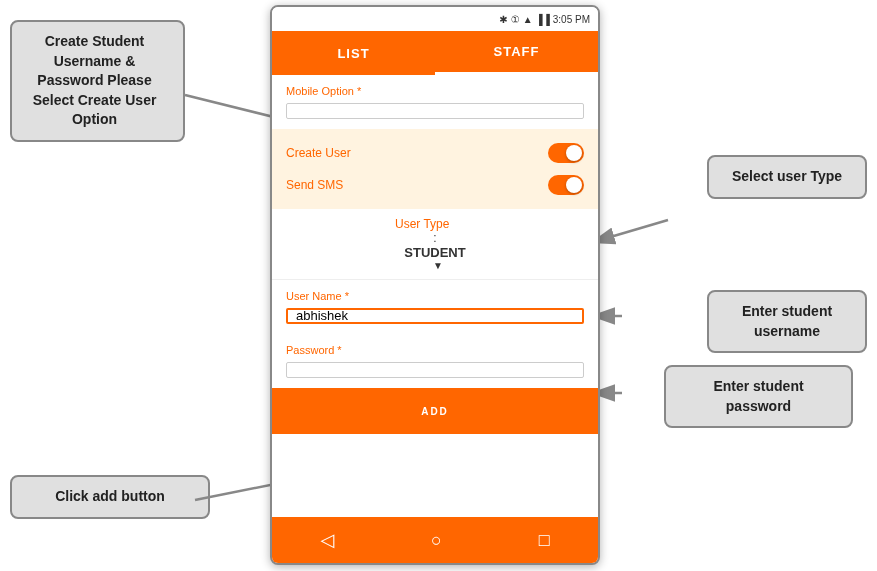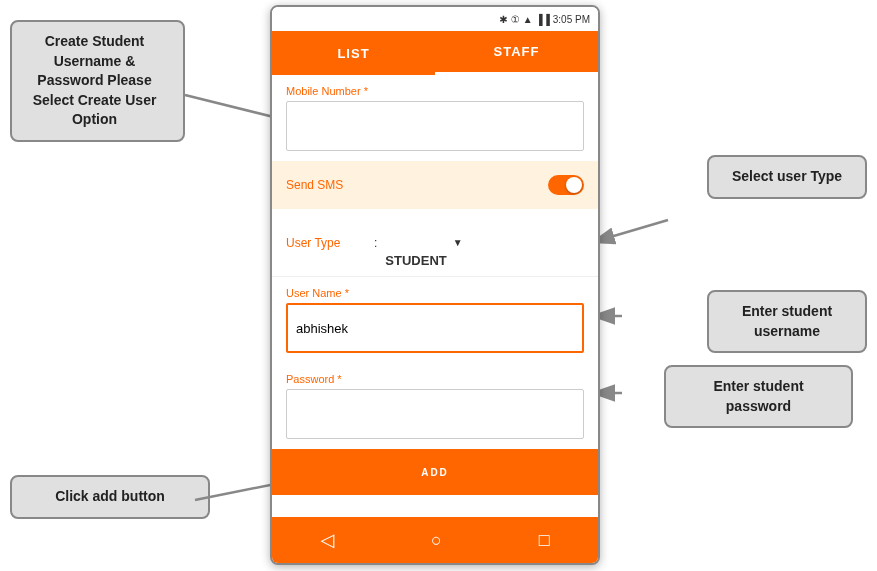--- a/index.html
+++ b/index.html
@@ -78,21 +78,21 @@
       color: #FF6600;
       margin-bottom: 4px;
     }
 
     .field-label .required {
       color: #FF6600;
     }
 
     .text-input {
       width: 100%;
-      height: 50px;
+      height: 16px;
       border: 1px solid #ccc;
       border-radius: 2px;
       padding: 0 8px;
       font-size: 13px;
       outline: none;
     }
 
     .text-input.active-border {
       border: 2px solid #FF6600;
     }
@@ -134,39 +134,39 @@
       right: 2px;
       box-shadow: 0 1px 3px rgba(0,0,0,0.3);
     }
 
     
     .user-type-row {
       display: flex;
       align-items: center;
       padding: 8px 14px;
       border-bottom: 1px solid #eee;
+      flex-direction: column;
     }
 
     .user-type-label {
       font-size: 12px;
       color: #FF6600;
       width: 80px;
     }
 
     .user-type-colon {
       font-size: 12px;
       color: #333;
       margin: 0 8px;
     }
 
     .user-type-value {
       font-size: 13px;
       color: #333;
       font-weight: bold;
-      margin-top: 36px;
     }
 
     .dropdown-arrow {
       font-size: 10px;
       color: #333;
       margin-left: 6px;
     }
 
     
     .add-button {
@@ -314,28 +314,34 @@
       </div>
       <div class="tab-item active">
         <span>STAFF</span>
       </div>
     </div>
 
     <div class="form-scroll">
       
       <div class="form-section">
         <div class="field-label">
-          <span>Mobile Number</span>
+          <span>Mobile Option</span>
           <span class="required">*</span>
         </div>
         <input type="text" class="text-input" value="" style="">
       </div>
 
       
       <div class="toggle-section">
+        <div class="toggle-row">
+          <span class="toggle-label">Create User</span>
+          <div class="toggle">
+            <div class="toggle-knob"></div>
+          </div>
+        </div>
         <div class="toggle-row">
           <span class="toggle-label">Send SMS</span>
           <div class="toggle">
             <div class="toggle-knob"></div>
           </div>
         </div>
       </div>
 
       
       <div class="user-type-row">

